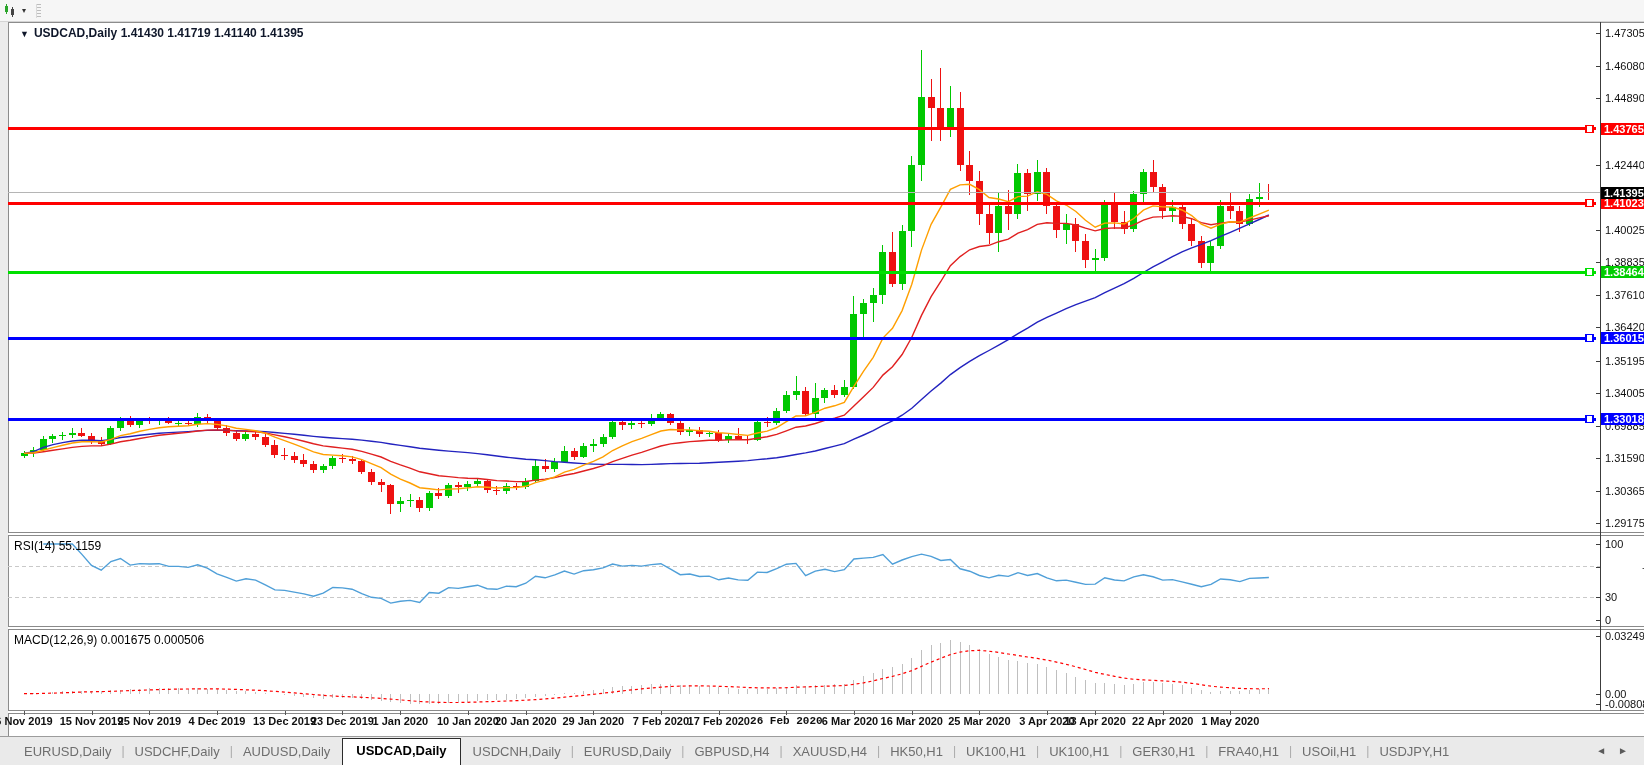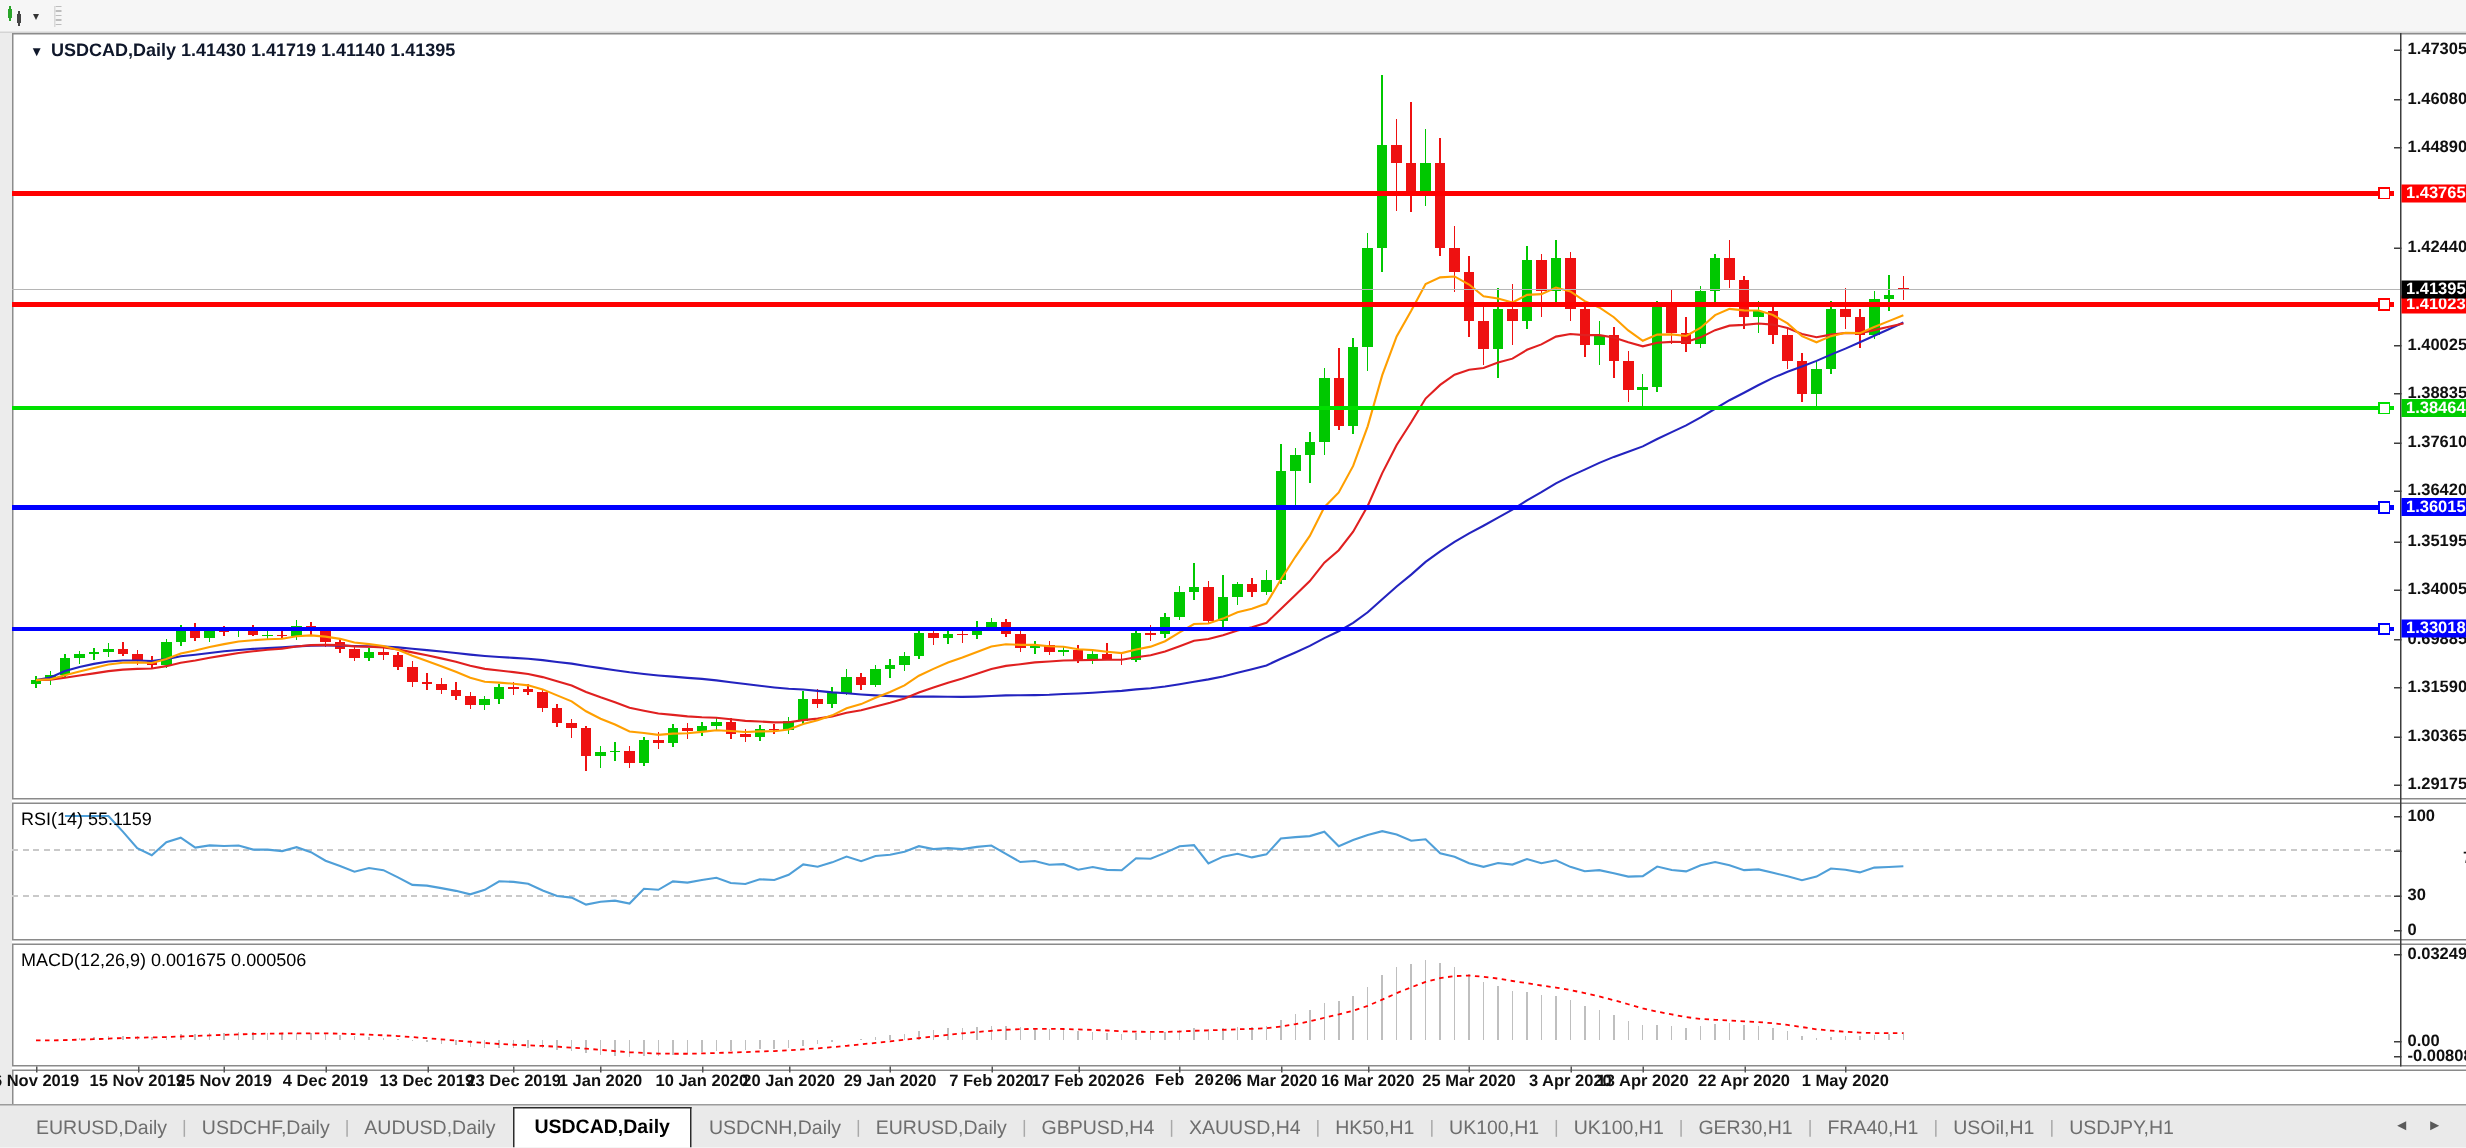--- a/index.html
+++ b/index.html
@@ -12,21 +12,21 @@
   .tfbtn{font-size:11px;color:#3a3a3a;padding:2px 8px;margin:0 1px;border:1px solid transparent;cursor:default;line-height:14px}
   .tfbtn.active{border:1px solid #a6a6a6;background:#e7e7e7}
   .vsep{width:1px;height:16px;background:#d2d2d2;margin:0 5px}
   
   .window{position:absolute;left:8px;top:22px;width:1636px;height:714px;background:#fff;border-left:1px solid #8c8c8c;border-top:1px solid #8c8c8c;box-sizing:border-box}
   .splitter{position:absolute;left:8px;width:1636px;height:2px;background:#fff;border-top:1px solid #8a8a8a;border-bottom:1px solid #8a8a8a}
   .axisline{position:absolute;left:1600px;top:22px;width:1px;height:689px;background:#3c3c3c}
   .chart-title{position:absolute;left:20px;top:26px;font-size:12px;font-weight:700;color:#0f172a;white-space:pre}
   .chart-title .tri{font-size:9px;margin-right:5px}
   .ind-label{position:absolute;left:14px;font-size:12px;color:#000}
-  .ptick{position:absolute;left:1605px;font-size:11px;font-weight:700;color:#101010;line-height:12px}
+  .ptick{position:absolute;left:1605px;font-size:11px;font-weight:400;color:#101010;line-height:12px}
   .tickdash{position:absolute;left:1596px;width:5px;height:1px;background:#3c3c3c}
   .badge{position:absolute;left:1601px;width:44px;height:12px;line-height:12px;font-size:11px;font-weight:700;color:#fff;padding:0 0 0 3px}
   .dlabel{position:absolute;top:715px;font-size:11px;font-weight:700;color:#101010;transform:translateX(-50%);white-space:nowrap}
   .dtick{position:absolute;top:711px;width:1px;height:4px;background:#555}
   svg{position:absolute;shape-rendering:crispEdges}
   
   .tabbar{position:absolute;left:0;top:736px;width:1644px;height:29px;background:#eaeaea;border-top:1px solid #9c9c9c;display:flex;align-items:flex-end;padding-left:14px;box-sizing:border-box}
   .tab{font-size:13px;color:#6e6e6e;padding:5px 10px 6px;cursor:default;white-space:nowrap}
   .tab.active{background:#fff;color:#000;font-weight:700;border:1px solid #2b2b2b;border-bottom:none;padding:4px 13px 7px;margin:0 2px}
   .tabsep{color:#a9a9a9;font-size:12px;padding-bottom:7px}

